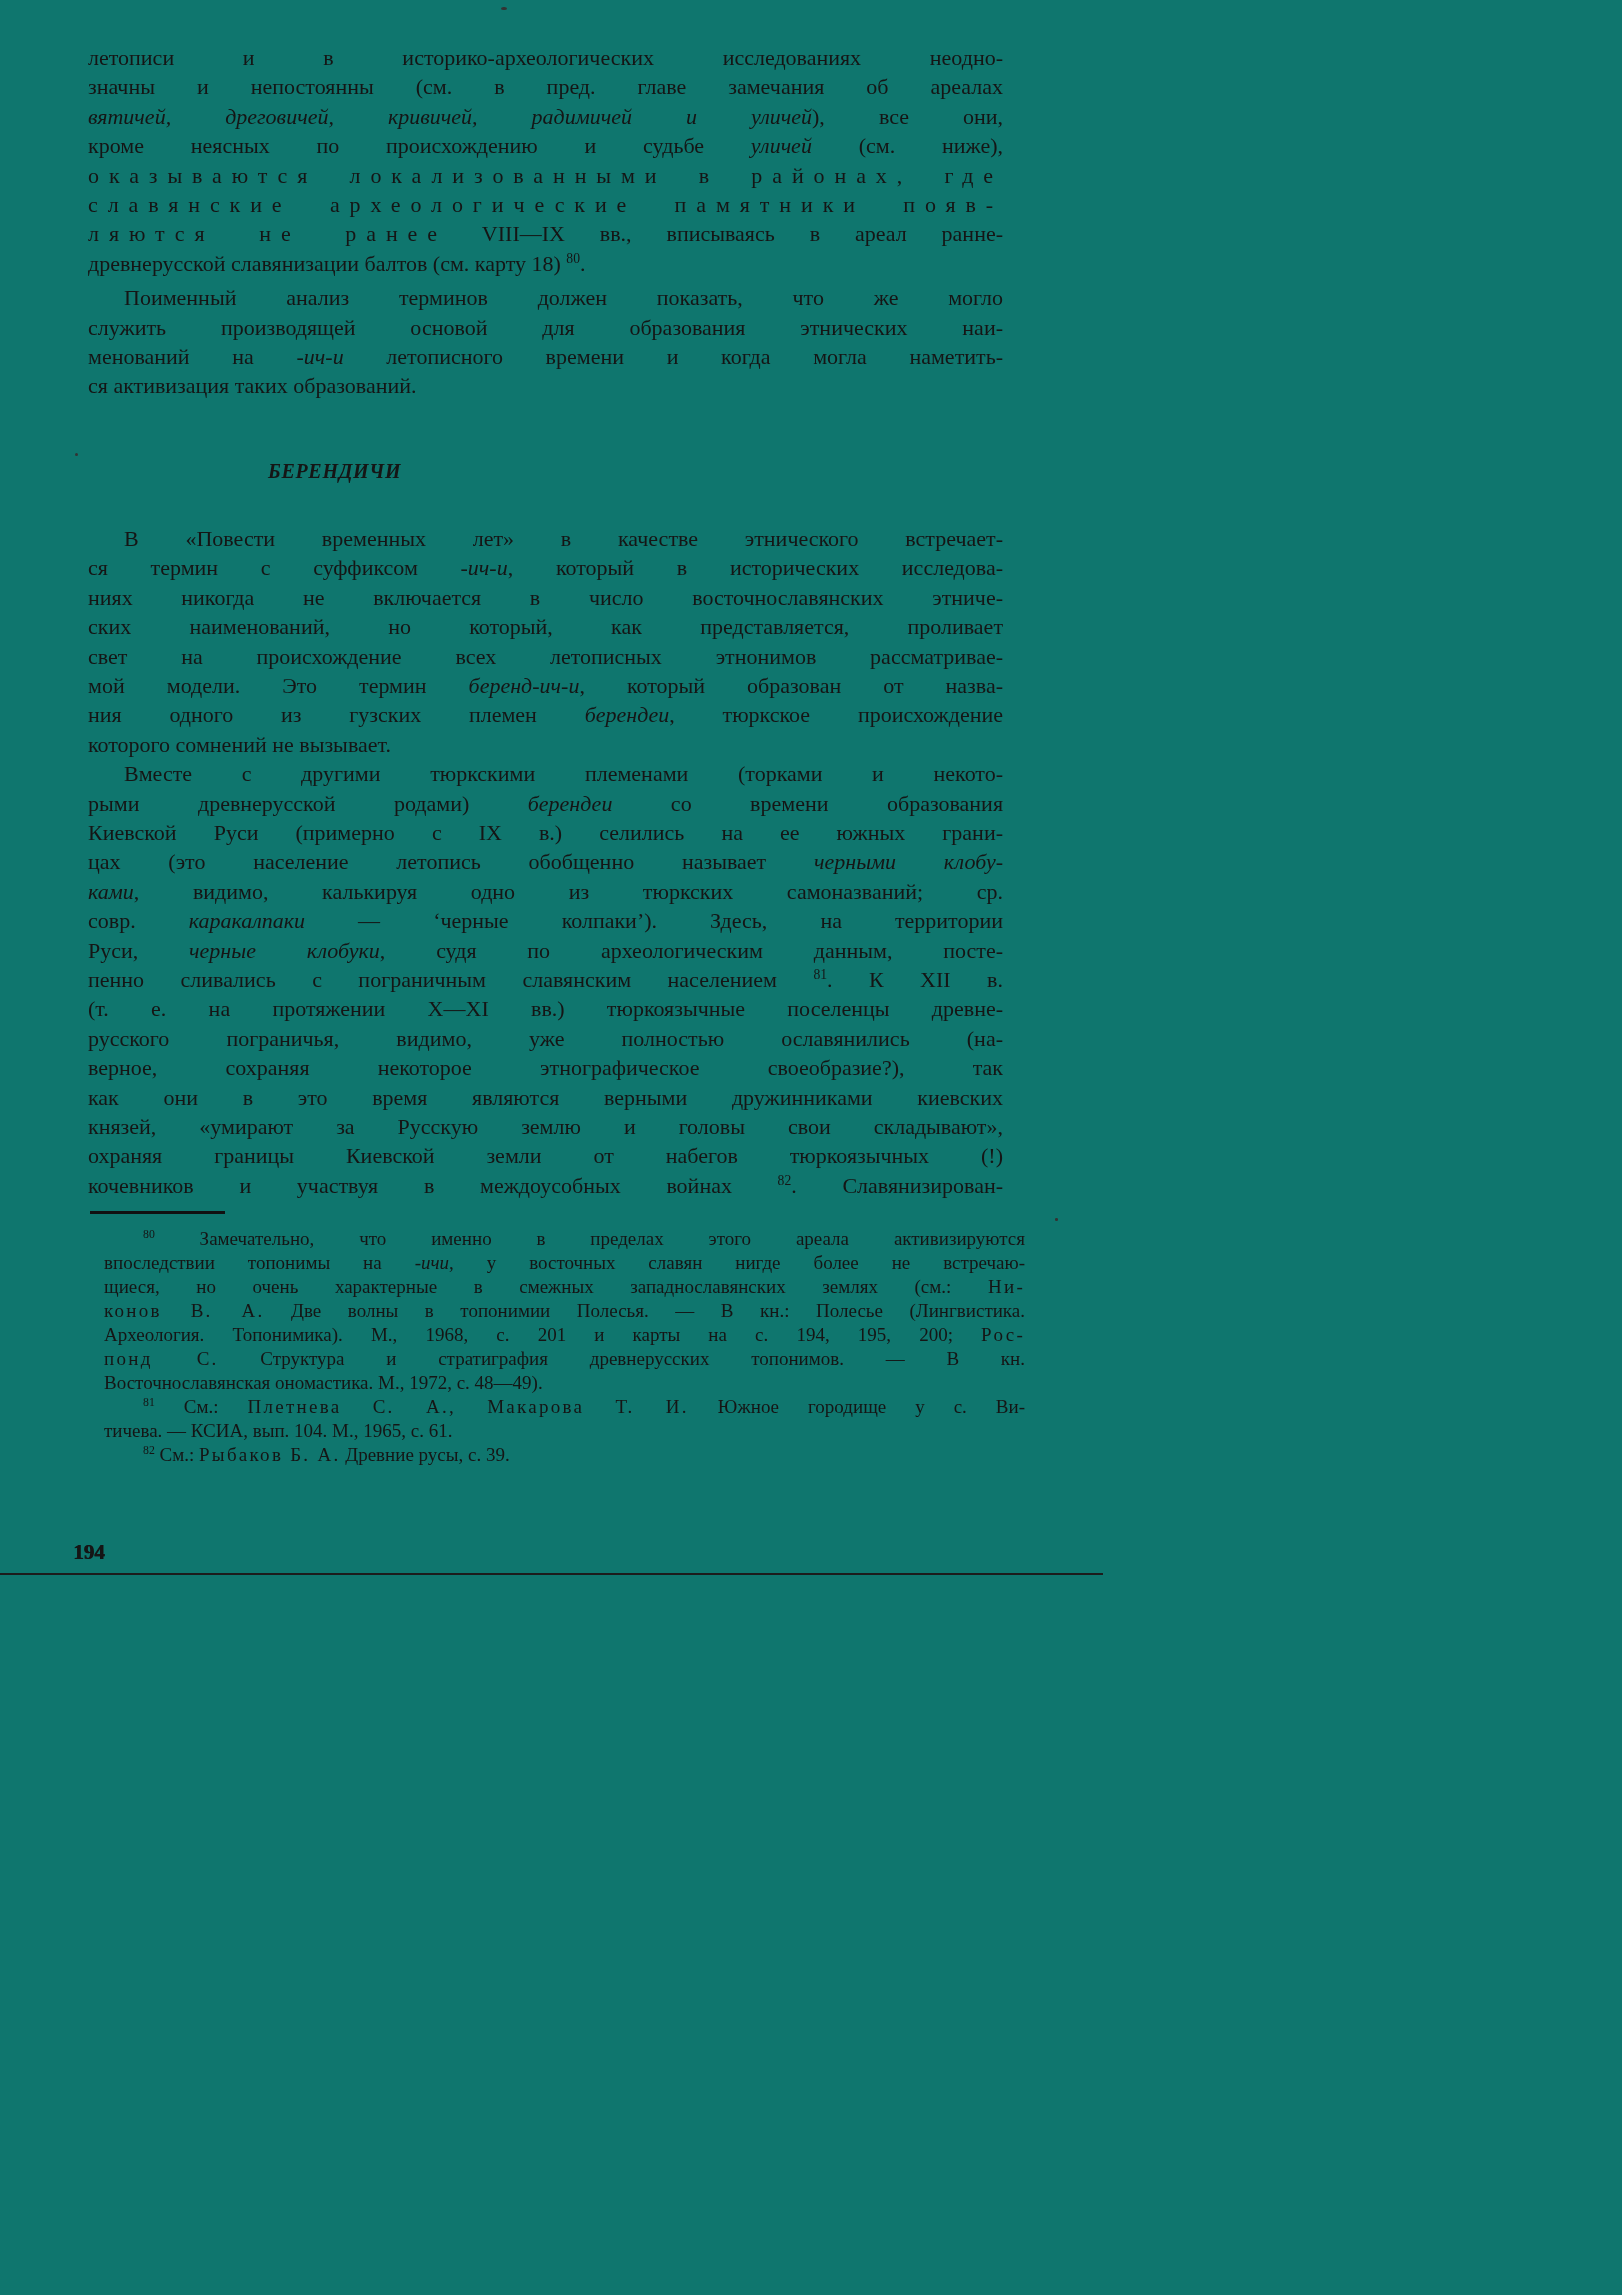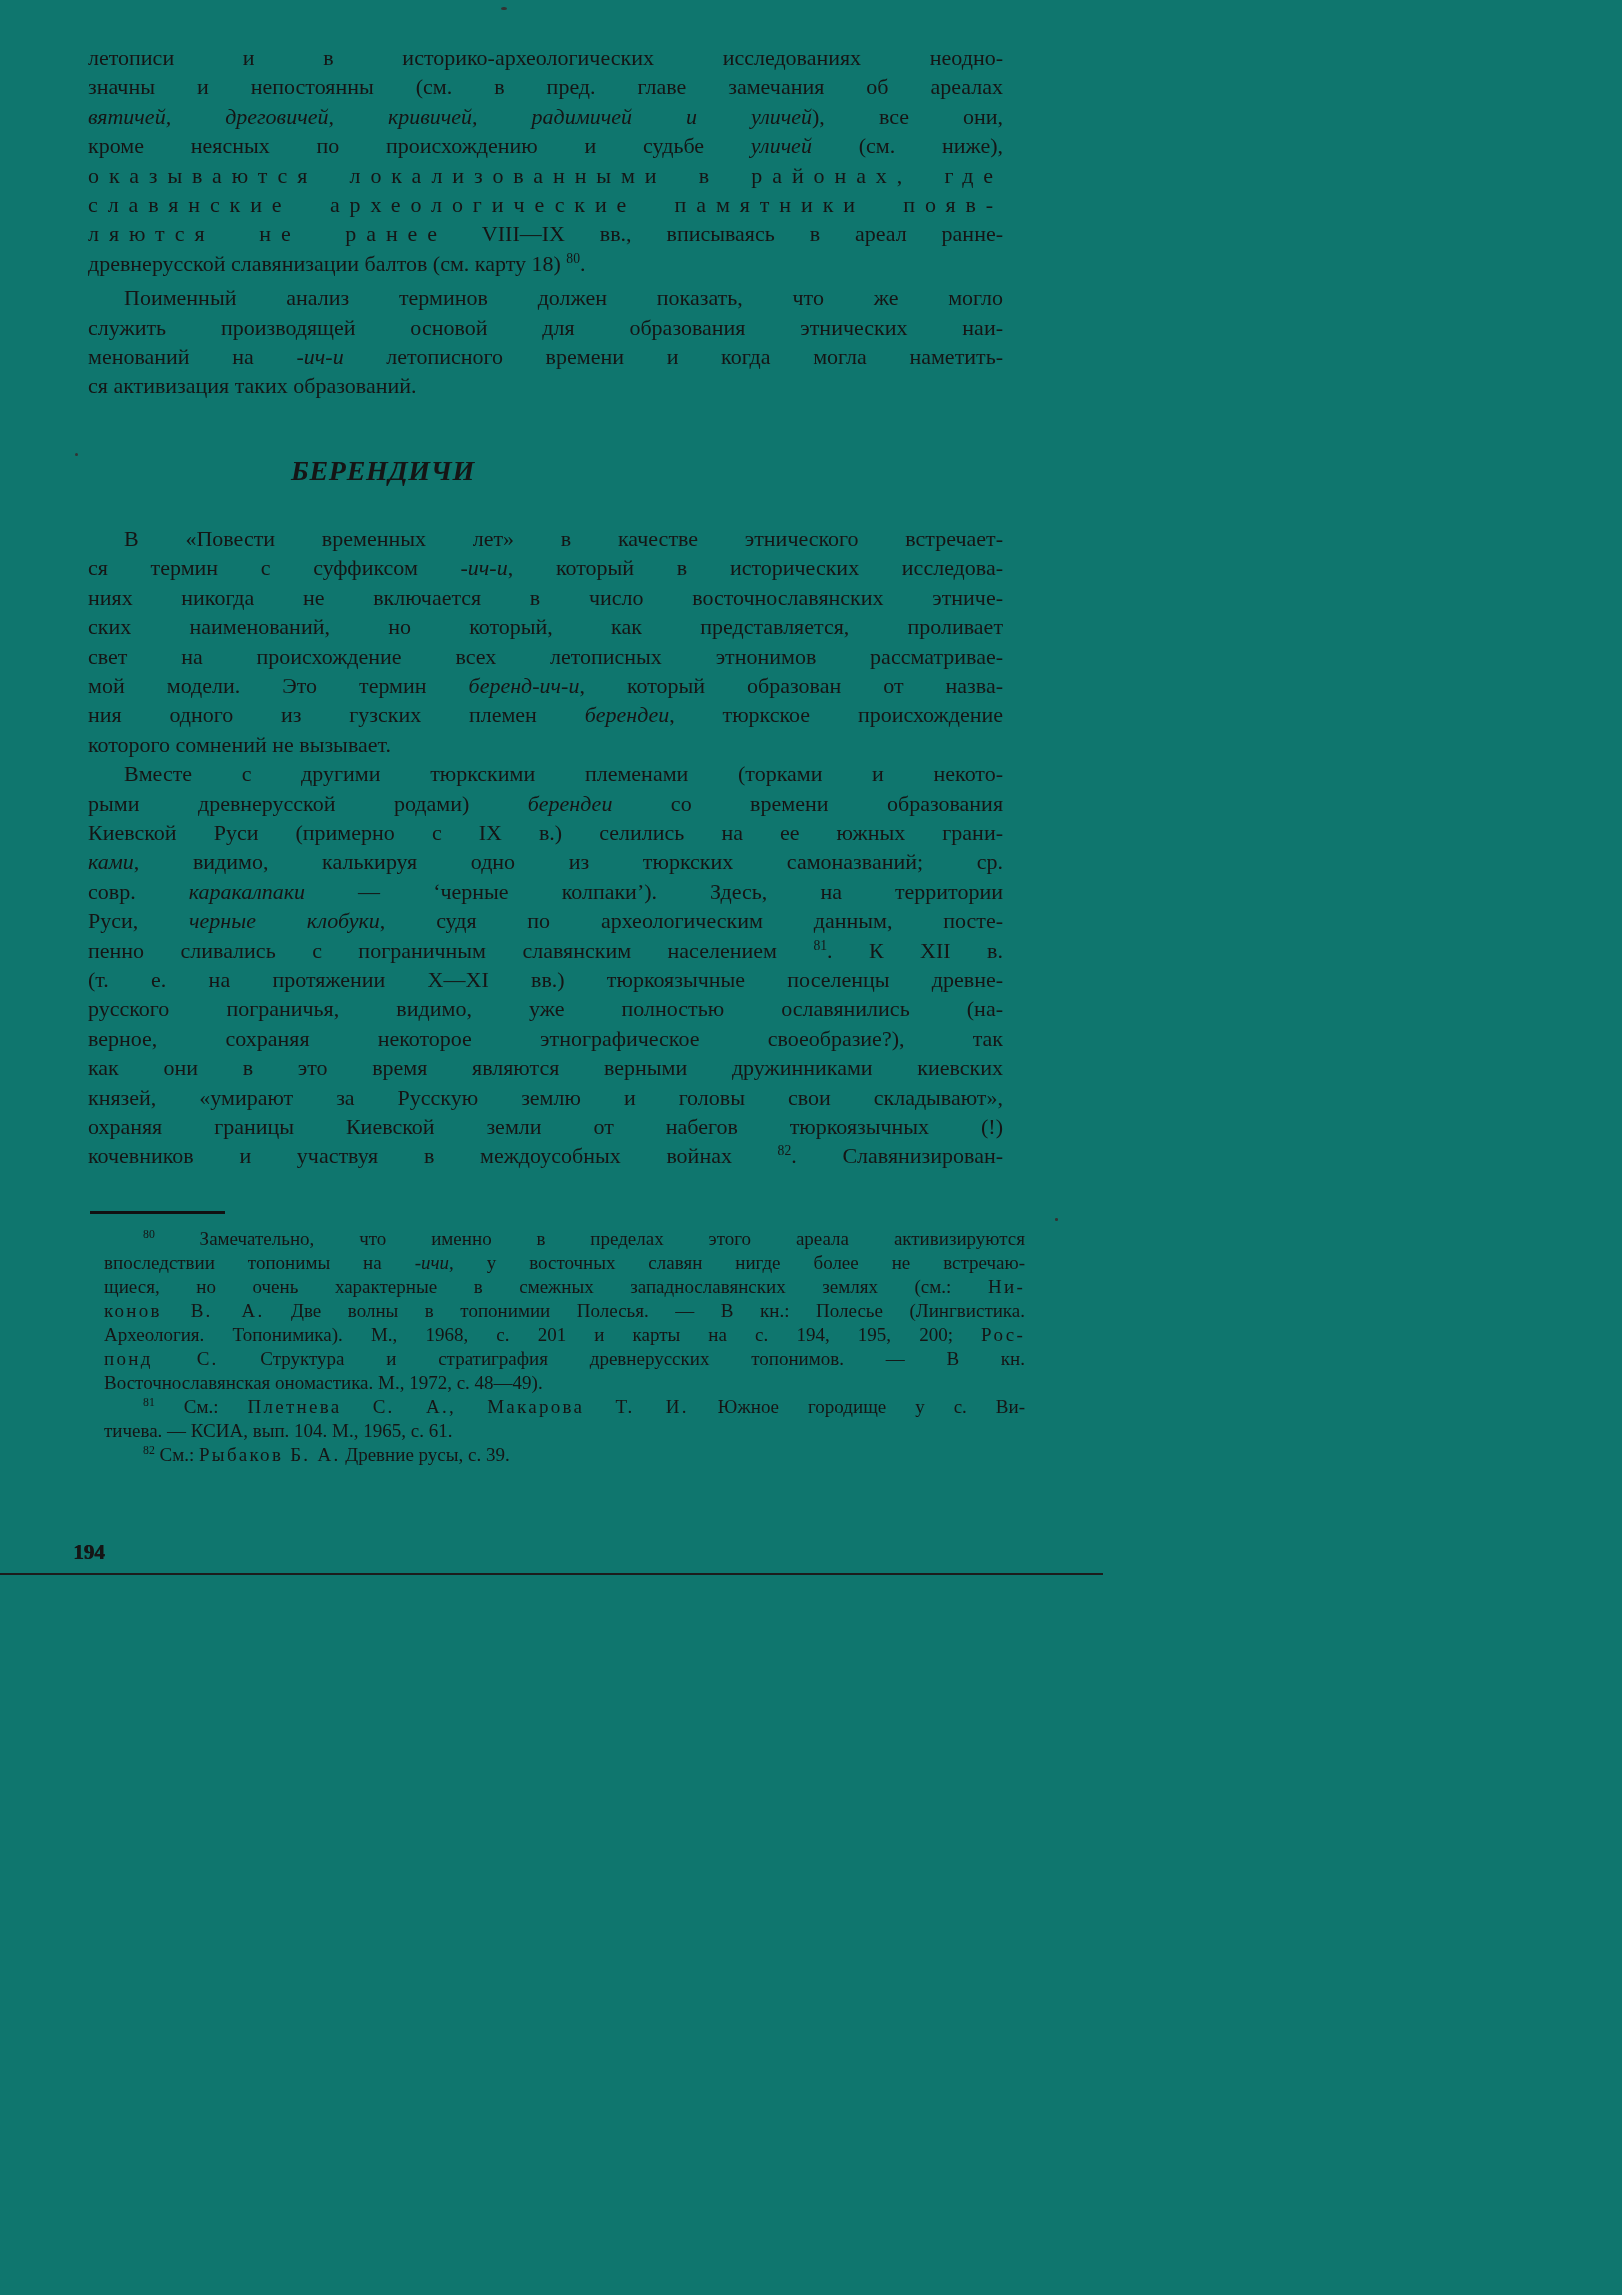--- a/index.html
+++ b/index.html
@@ -25,22 +25,22 @@
     text-align-last:justify;
     white-space:normal;
   }
   .line.last{text-align-last:left;}
   .line.indent{padding-left:36px;}
   .i{font-style:italic;}
   .main-col .sp{letter-spacing:0.45em;}
   .sup{font-size:0.62em;vertical-align:super;line-height:0;letter-spacing:normal;}
   
   .heading{
-    position:absolute;left:291px;top:458px;
-    font-size:28px;line-height:26px;
+    position:absolute;left:268px;top:458px;
+    font-size:20px;line-height:26px;
     font-weight:bold;font-style:italic;
     letter-spacing:0.7px;
   }
   
   .fn-rule{
     position:absolute;left:90px;top:1211px;
     width:135px;height:3.3px;background:#111111;
   }
   
   .fn-col{
@@ -99,20 +99,21 @@
         <div class="line"><span>ских наименований, но который, как представляется, проливает</span></div>
         <div class="line"><span>свет на происхождение всех летописных этнонимов рассматривае-</span></div>
         <div class="line"><span>мой модели. Это термин </span><span class="i">беренд-ич-и</span><span>, который образован от назва-</span></div>
         <div class="line"><span>ния одного из гузских племен </span><span class="i">берендеи</span><span>, тюркское происхождение</span></div>
         <div class="line last"><span>которого сомнений не вызывает.</span></div>
       </div>
       <div class="para p4">
         <div class="line indent"><span>Вместе с другими тюркскими племенами (торками и некото-</span></div>
         <div class="line"><span>рыми древнерусской родами) </span><span class="i">берендеи</span><span> со времени образования</span></div>
         <div class="line"><span>Киевской Руси (примерно с IX в.) селились на ее южных грани-</span></div>
+        <div class="line"><span>цах (это население летопись обобщенно называет </span><span class="i">черными клобу-</span></div>
         <div class="line"><span class="i">ками</span><span>, видимо, калькируя одно из тюркских самоназваний; ср.</span></div>
         <div class="line"><span>совр. </span><span class="i">каракалпаки</span><span> — ‘черные колпаки’). Здесь, на территории</span></div>
         <div class="line"><span>Руси, </span><span class="i">черные клобуки</span><span>, судя по археологическим данным, посте-</span></div>
         <div class="line"><span>пенно сливались с пограничным славянским населением </span><span class="sup">81</span><span>. К XII в.</span></div>
         <div class="line"><span>(т. е. на протяжении X—XI вв.) тюркоязычные поселенцы древне-</span></div>
         <div class="line"><span>русского пограничья, видимо, уже полностью ославянились (на-</span></div>
         <div class="line"><span>верное, сохраняя некоторое этнографическое своеобразие?), так</span></div>
         <div class="line"><span>как они в это время являются верными дружинниками киевских</span></div>
         <div class="line"><span>князей, «умирают за Русскую землю и головы свои складывают»,</span></div>
         <div class="line"><span>охраняя границы Киевской земли от набегов тюркоязычных (!)</span></div>

